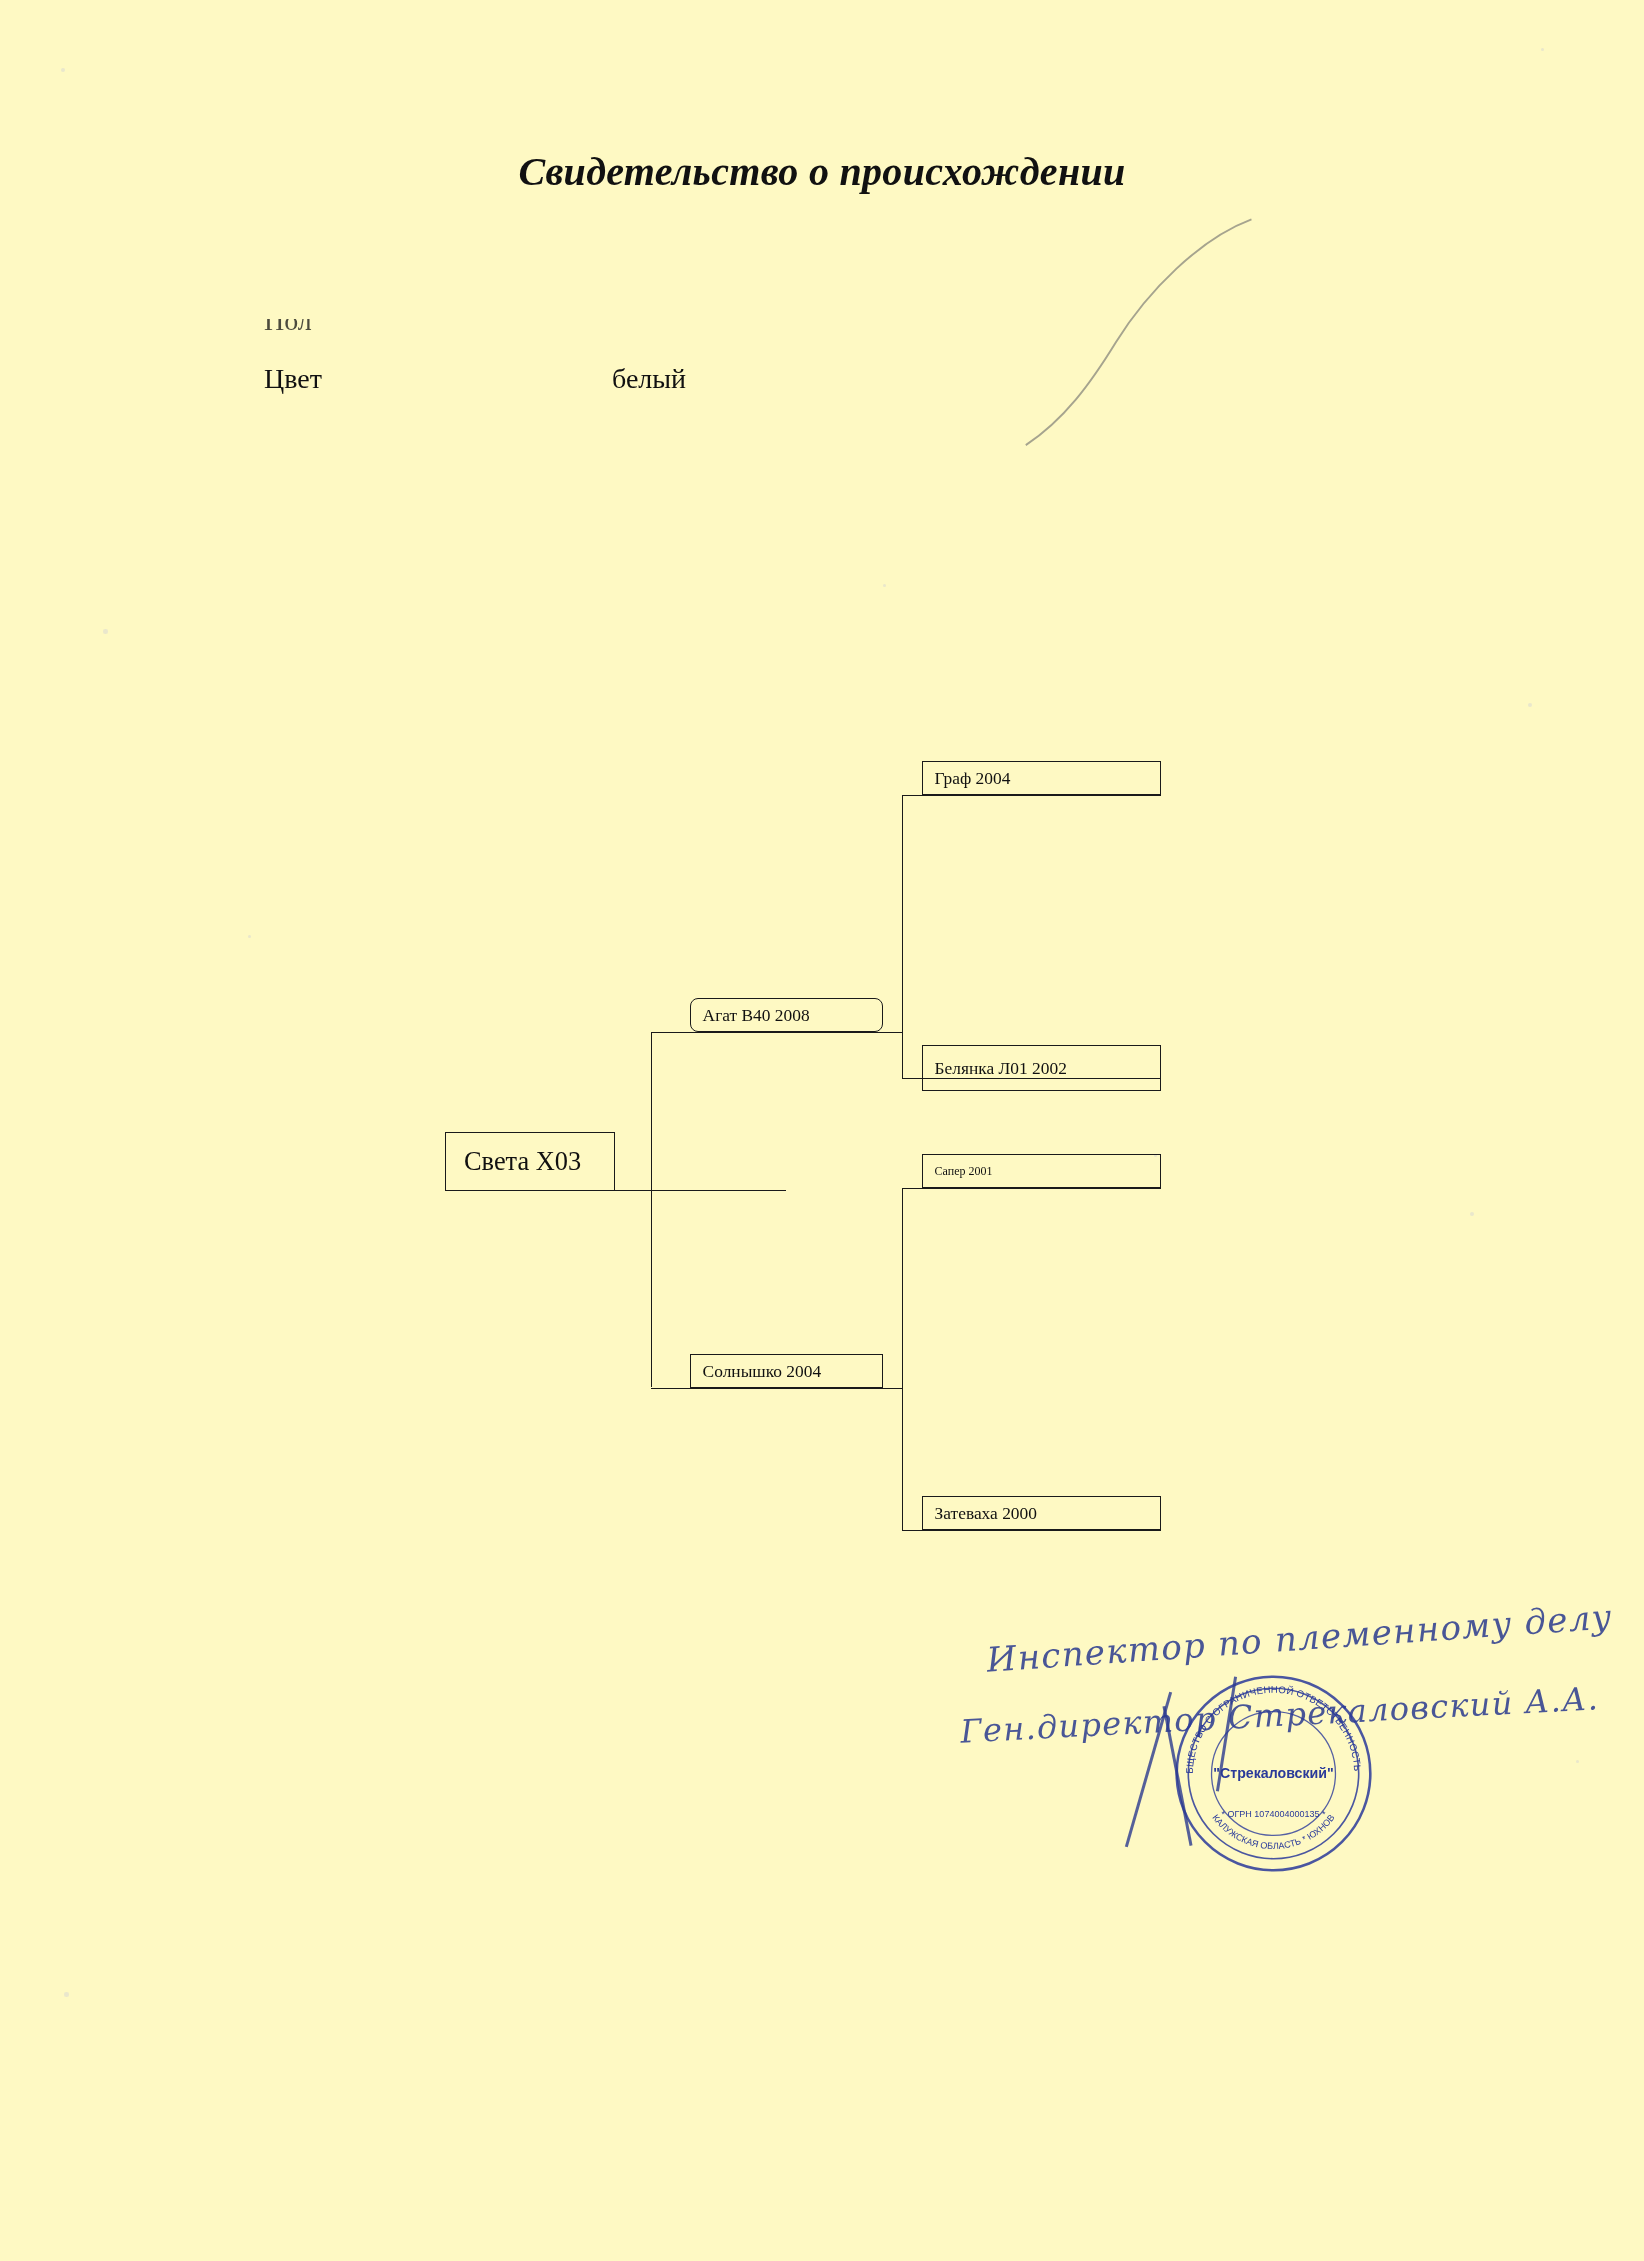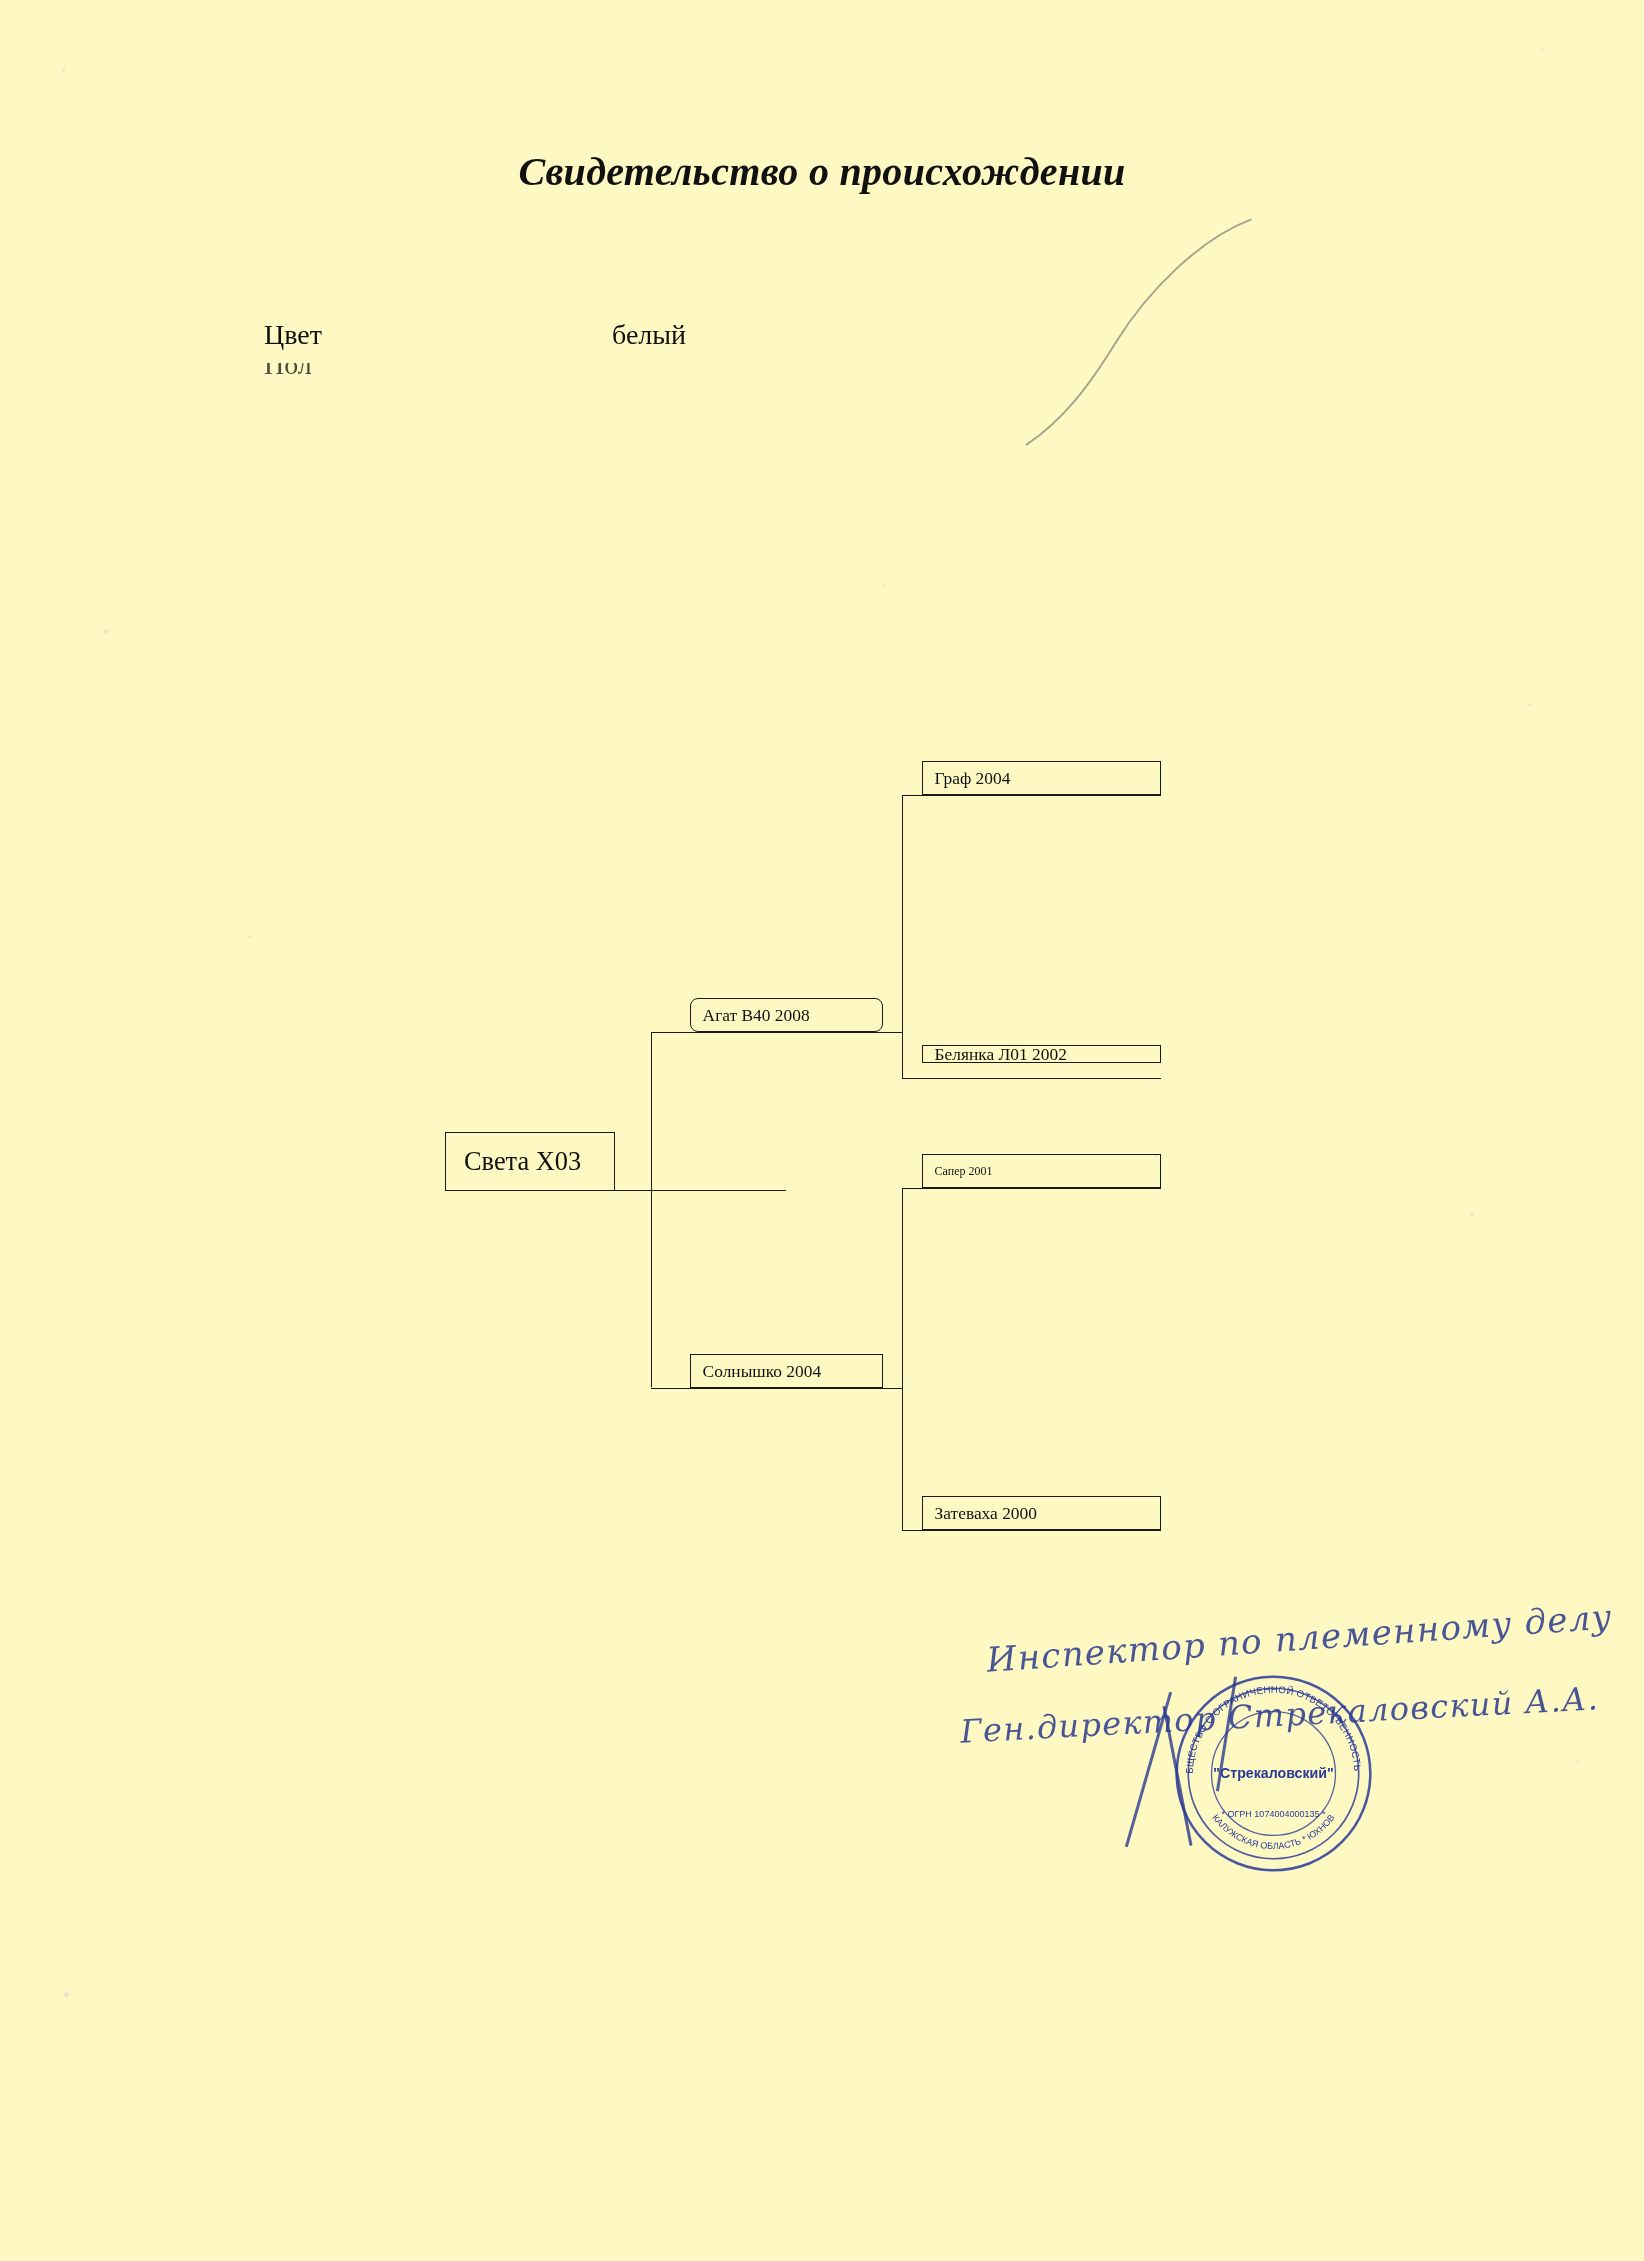--- a/index.html
+++ b/index.html
@@ -132,21 +132,21 @@
     left: 477px;
     top: 0px;
     width: 239px;
     height: 34px;
     font-size: 17.4px;
   }
   .n-gp2 {
     left: 477px;
     top: 284px;
     width: 239px;
-    height: 18px;
+    height: 46px;
     font-size: 17.4px;
   }
   .n-gp3 {
     left: 477px;
     top: 393px;
     width: 239px;
     height: 34px;
     font-size: 12px;
   }
   .n-gp4 {
@@ -251,30 +251,30 @@
   <div class="speck" style="left:1576px;top:1760px;width:3.2px;  height:3.2px;"></div>
 
   <svg id="curve" viewBox="0 0 420 380">
     <path d="M 410 10 C 330 40, 250 120, 200 200 C 160 265, 120 320, 60 360" fill="none" stroke="#6b6b6b" stroke-width="3" opacity=".6"></path>
   </svg>
 
   <div id="title">Свидетельство о происхождении</div>
 
   <div id="fields">
     <div class="field-row">
-      <div class="field-label">Цвет</div>
-      <div class="field-value">белый</div>
-    </div>
-    <div class="field-row">
       <div class="field-label clipped faded">
         <div class="inner">Пол</div>
       </div>
       <div class="field-value clipped faded">
         
       </div>
+    </div>
+    <div class="field-row">
+      <div class="field-label">Цвет</div>
+      <div class="field-value">белый</div>
     </div>
   </div>
 
   <div id="tree">
 
     <div class="conn h" style="left:0px;   top:429px; width:193px;"></div>
     <div class="conn h" style="left:193px; top:429px; width:148px;"></div>
     <div class="conn v" style="left:206px; top:271px; height:159px;"></div>
     <div class="conn v" style="left:206px; top:429px; height:197px;"></div>
     <div class="conn h" style="left:206px; top:271px; width:39px;"></div>

